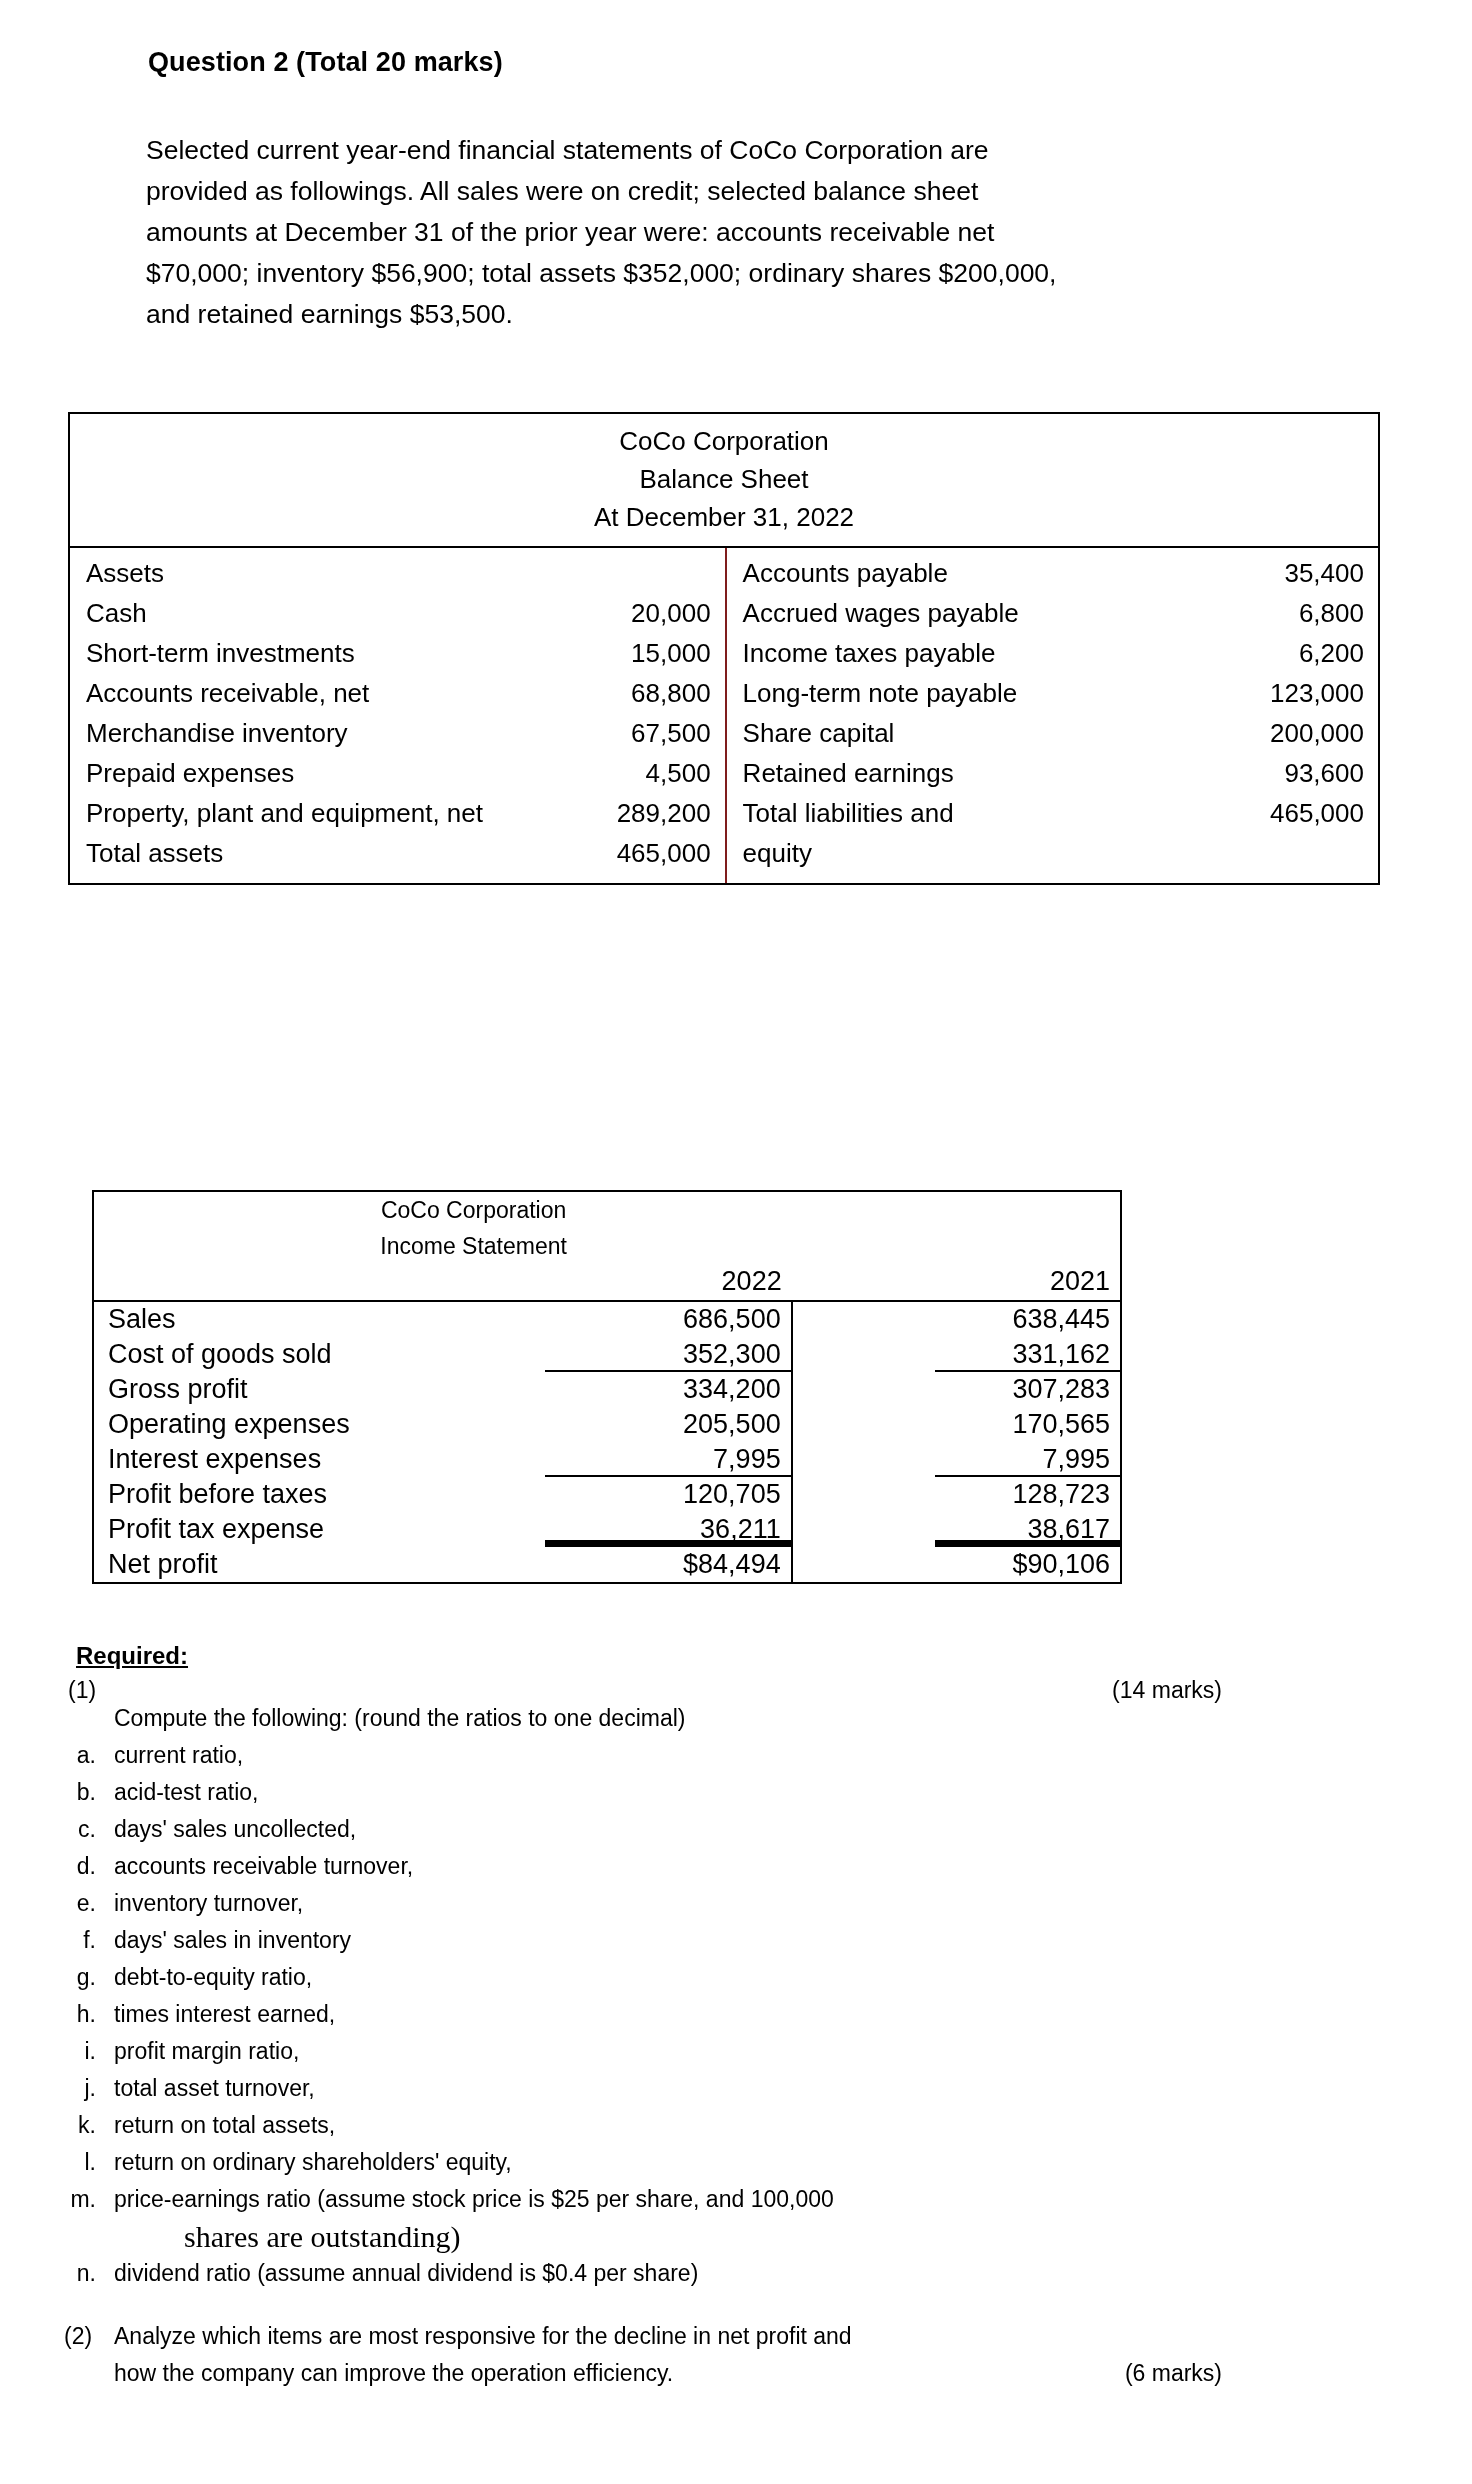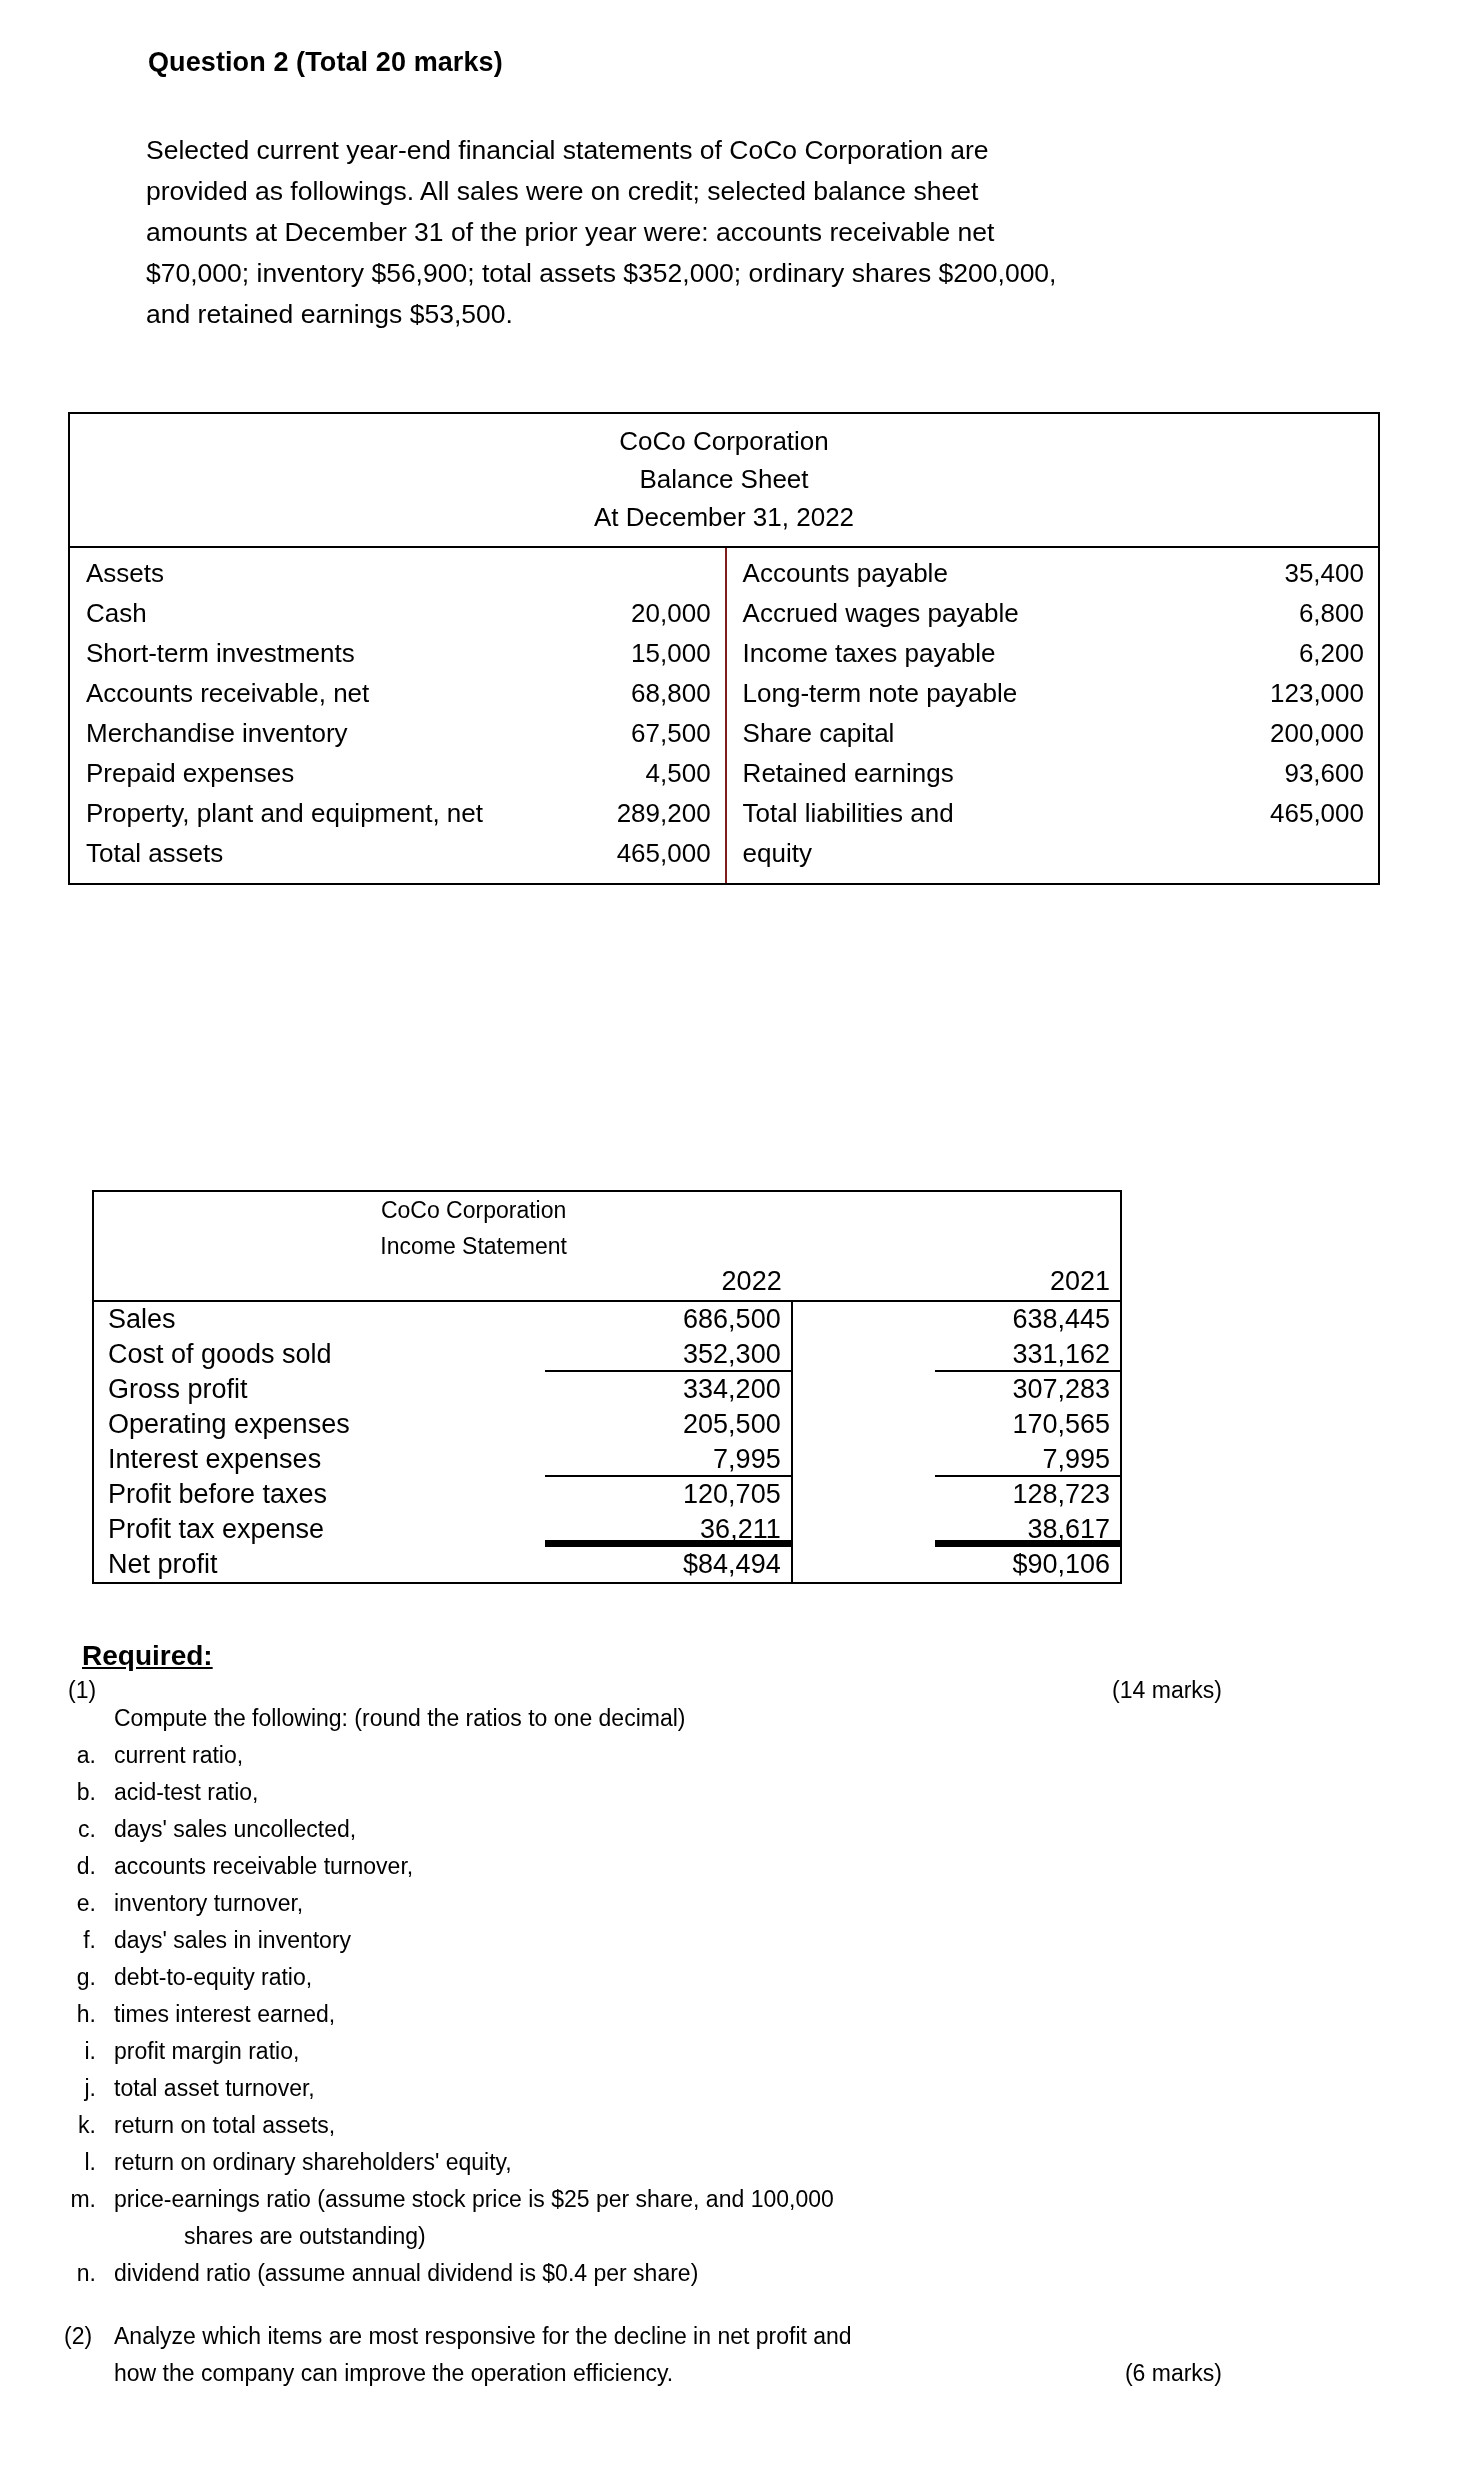--- a/index.html
+++ b/index.html
@@ -167,23 +167,23 @@
   .required {
     position: absolute;
     left: 62px;
     top: 1640px;
     width: 1160px;
     font-size: 23px;
   }
   .req-title {
     font-weight: bold;
     text-decoration: underline;
-    font-size: 28px;
+    font-size: 24px;
     line-height: 32px;
-    margin-left: 20px;
+    margin-left: 14px;
   }
   .req-item {
     display: flex;
     line-height: 37px;
     font-size: 23px;
   }
   .req-item .num {
     flex: 0 0 52px;
     text-align: left;
     padding-left: 6px;
@@ -201,21 +201,21 @@
     line-height: 37px;
     font-size: 23px;
   }
   .sub-item .ltr {
     flex: 0 0 52px;
     text-align: right;
     padding-right: 18px;
     box-sizing: border-box;
   }
   .sub-item .txt { flex: 1 1 auto; }
-  .sub-indent { padding-left: 122px; line-height: 37px; font-size: 23px; }
+  .sub-indent { padding-left: 122px; line-height: 37px; font-size: 30px; font-family: Liberation Serif, serif; }
 
   .req2 {
     display: flex;
     margin-top: 26px;
     font-size: 23px;
     line-height: 37px;
   }
   .req2 .num { flex: 0 0 52px; padding-left: 2px; box-sizing: border-box; }
   .req2 .body { flex: 1 1 auto; }
   .req2 .l2 { display: flex; }

